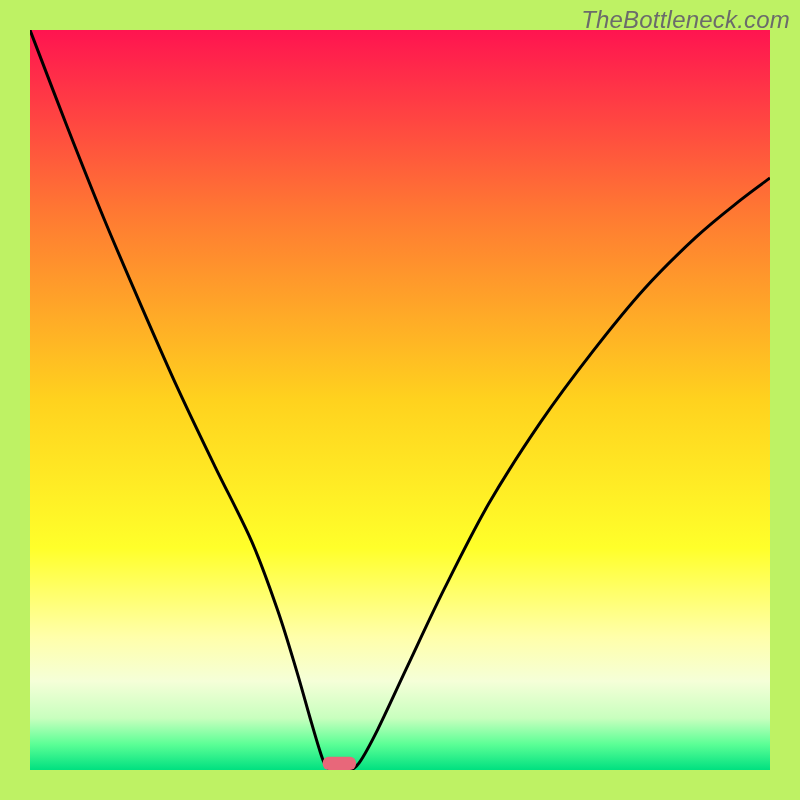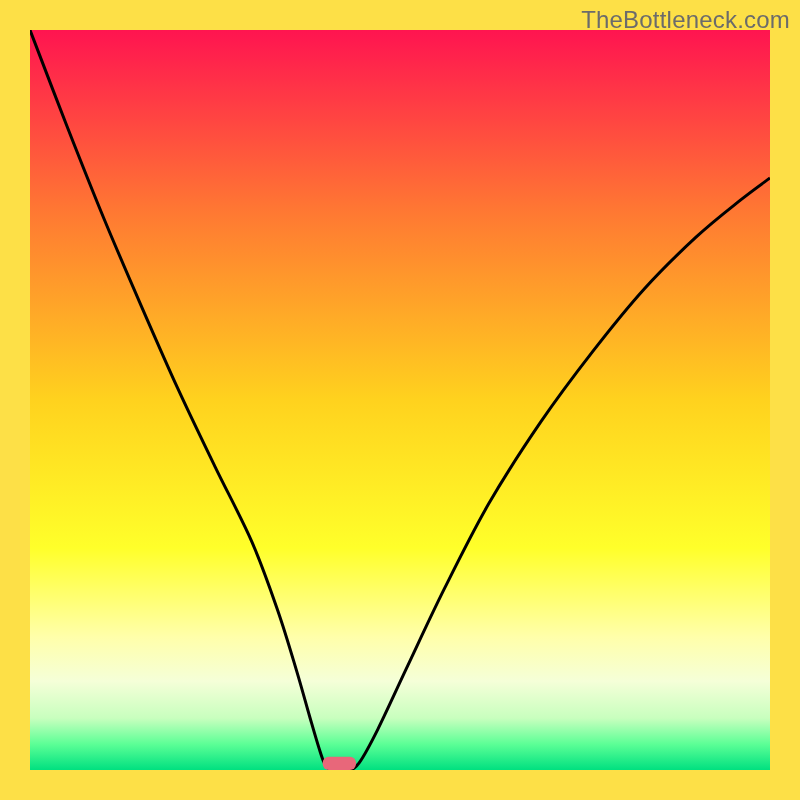--- a/index.html
+++ b/index.html
@@ -10,21 +10,22 @@
     overflow: hidden;
     background: #000;
     font-family: Arial, Helvetica, sans-serif;
   }
   .frame {
     position: absolute;
     left: 0;
     top: 0;
     width: 800px;
     height: 800px;
-    background: #fde047;
+    background: #bef264;
+    font-style: italic;
   }
   .plot {
     position: absolute;
     left: 30px;
     top: 30px;
     width: 740px;
     height: 740px;
     overflow: hidden;
   }
   .watermark {

